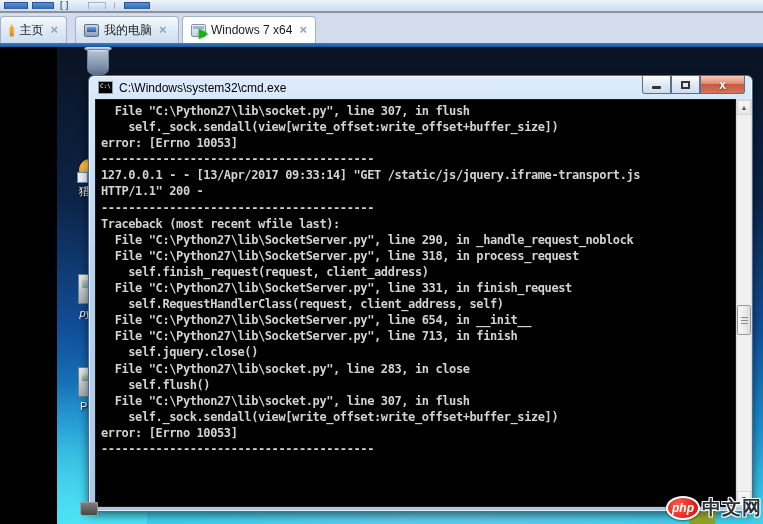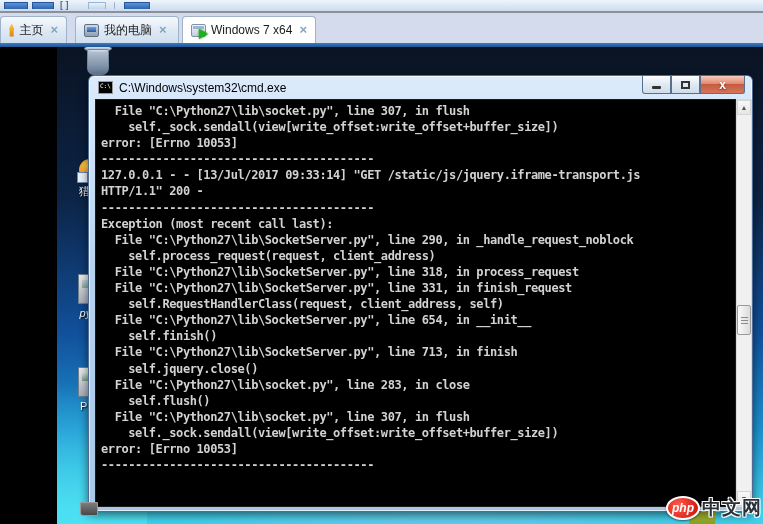--- a/index.html
+++ b/index.html
@@ -203,31 +203,30 @@
           <div class="cap-btn close">
               <span class="glyph-x">x</span>
             </div>
         </div>
 
         <div class="console" id="console">
             <div class="cline">  File "C:\Python27\lib\socket.py", line 307, in flush</div>
             <div class="cline">    self._sock.sendall(view[write_offset:write_offset+buffer_size])</div>
             <div class="cline">error: [Errno 10053]</div>
             <div class="cline">----------------------------------------</div>
-            <div class="cline">127.0.0.1 - - [13/Jul/2017 09:33:14] "GET /static/js/jquery.iframe-transport.js</div>
+            <div class="cline">127.0.0.1 - - [13/Apr/2017 09:33:14] "GET /static/js/jquery.iframe-transport.js</div>
             <div class="cline">HTTP/1.1" 200 -</div>
             <div class="cline">----------------------------------------</div>
-            <div class="cline">Exception (most recent call last):</div>
+            <div class="cline">Traceback (most recent wfile last):</div>
             <div class="cline">  File "C:\Python27\lib\SocketServer.py", line 290, in _handle_request_noblock</div>
-            <div class="cline">    self.process_request(request, client_address)</div>
             <div class="cline">  File "C:\Python27\lib\SocketServer.py", line 318, in process_request</div>
+            <div class="cline">    self.finish_request(request, client_address)</div>
             <div class="cline">  File "C:\Python27\lib\SocketServer.py", line 331, in finish_request</div>
             <div class="cline">    self.RequestHandlerClass(request, client_address, self)</div>
             <div class="cline">  File "C:\Python27\lib\SocketServer.py", line 654, in __init__</div>
-            <div class="cline">    self.finish()</div>
             <div class="cline">  File "C:\Python27\lib\SocketServer.py", line 713, in finish</div>
             <div class="cline">    self.jquery.close()</div>
             <div class="cline">  File "C:\Python27\lib\socket.py", line 283, in close</div>
             <div class="cline">    self.flush()</div>
             <div class="cline">  File "C:\Python27\lib\socket.py", line 307, in flush</div>
             <div class="cline">    self._sock.sendall(view[write_offset:write_offset+buffer_size])</div>
             <div class="cline">error: [Errno 10053]</div>
             <div class="cline">----------------------------------------</div>
           </div>
 

